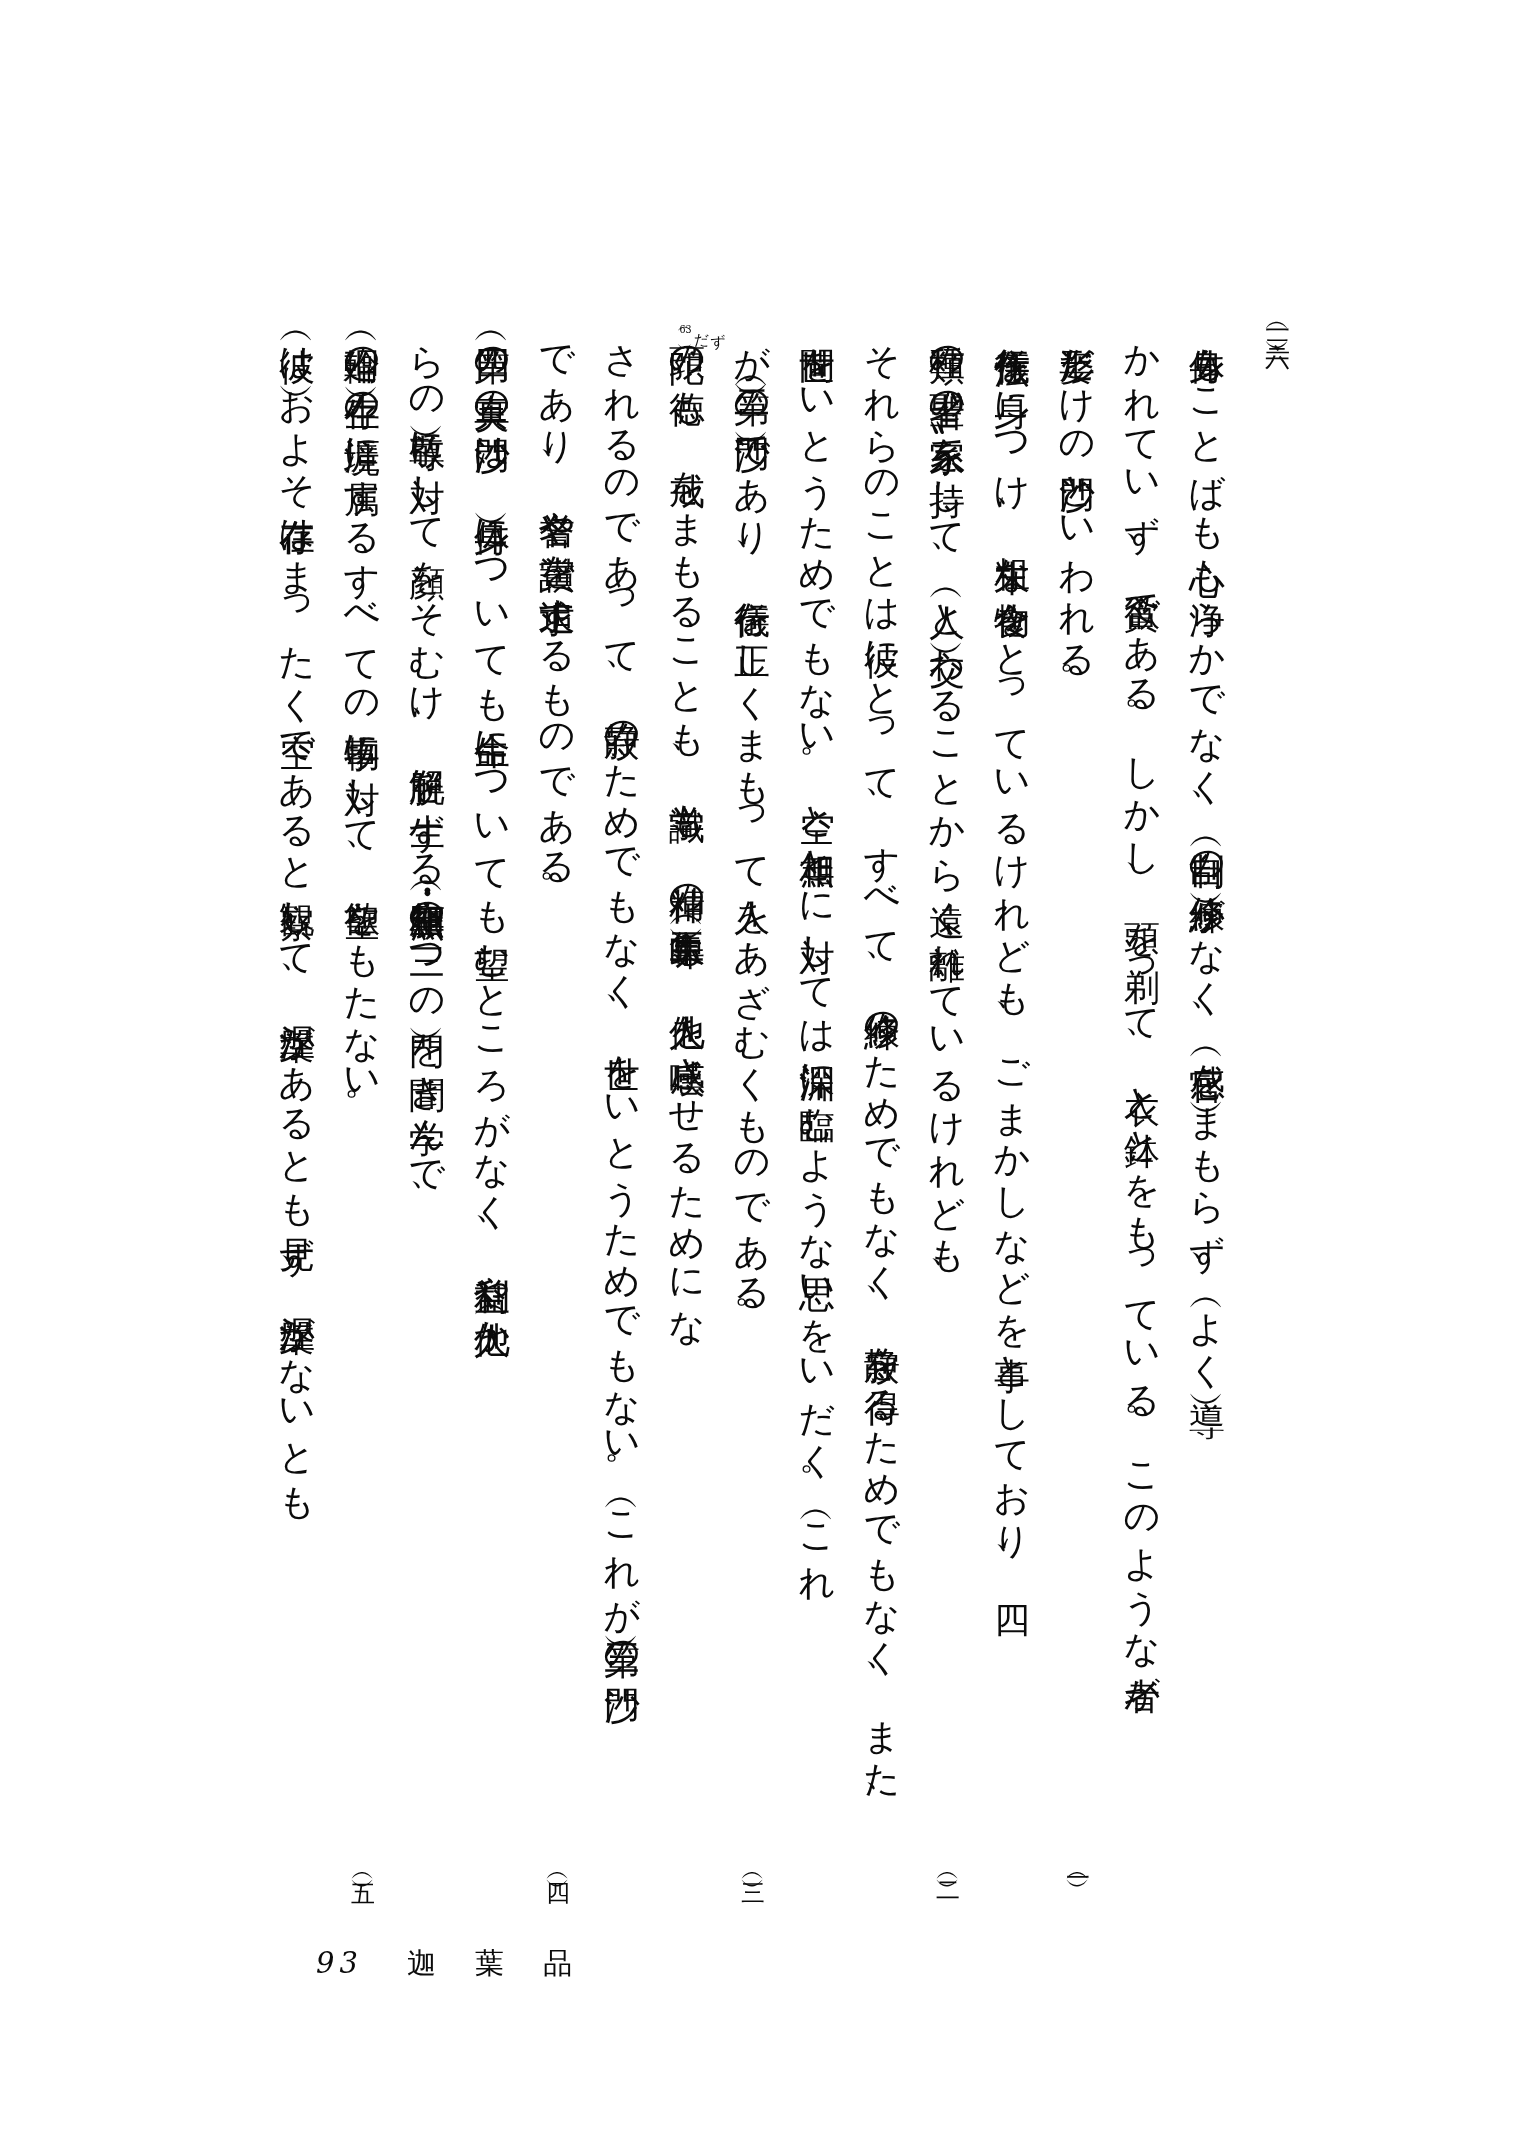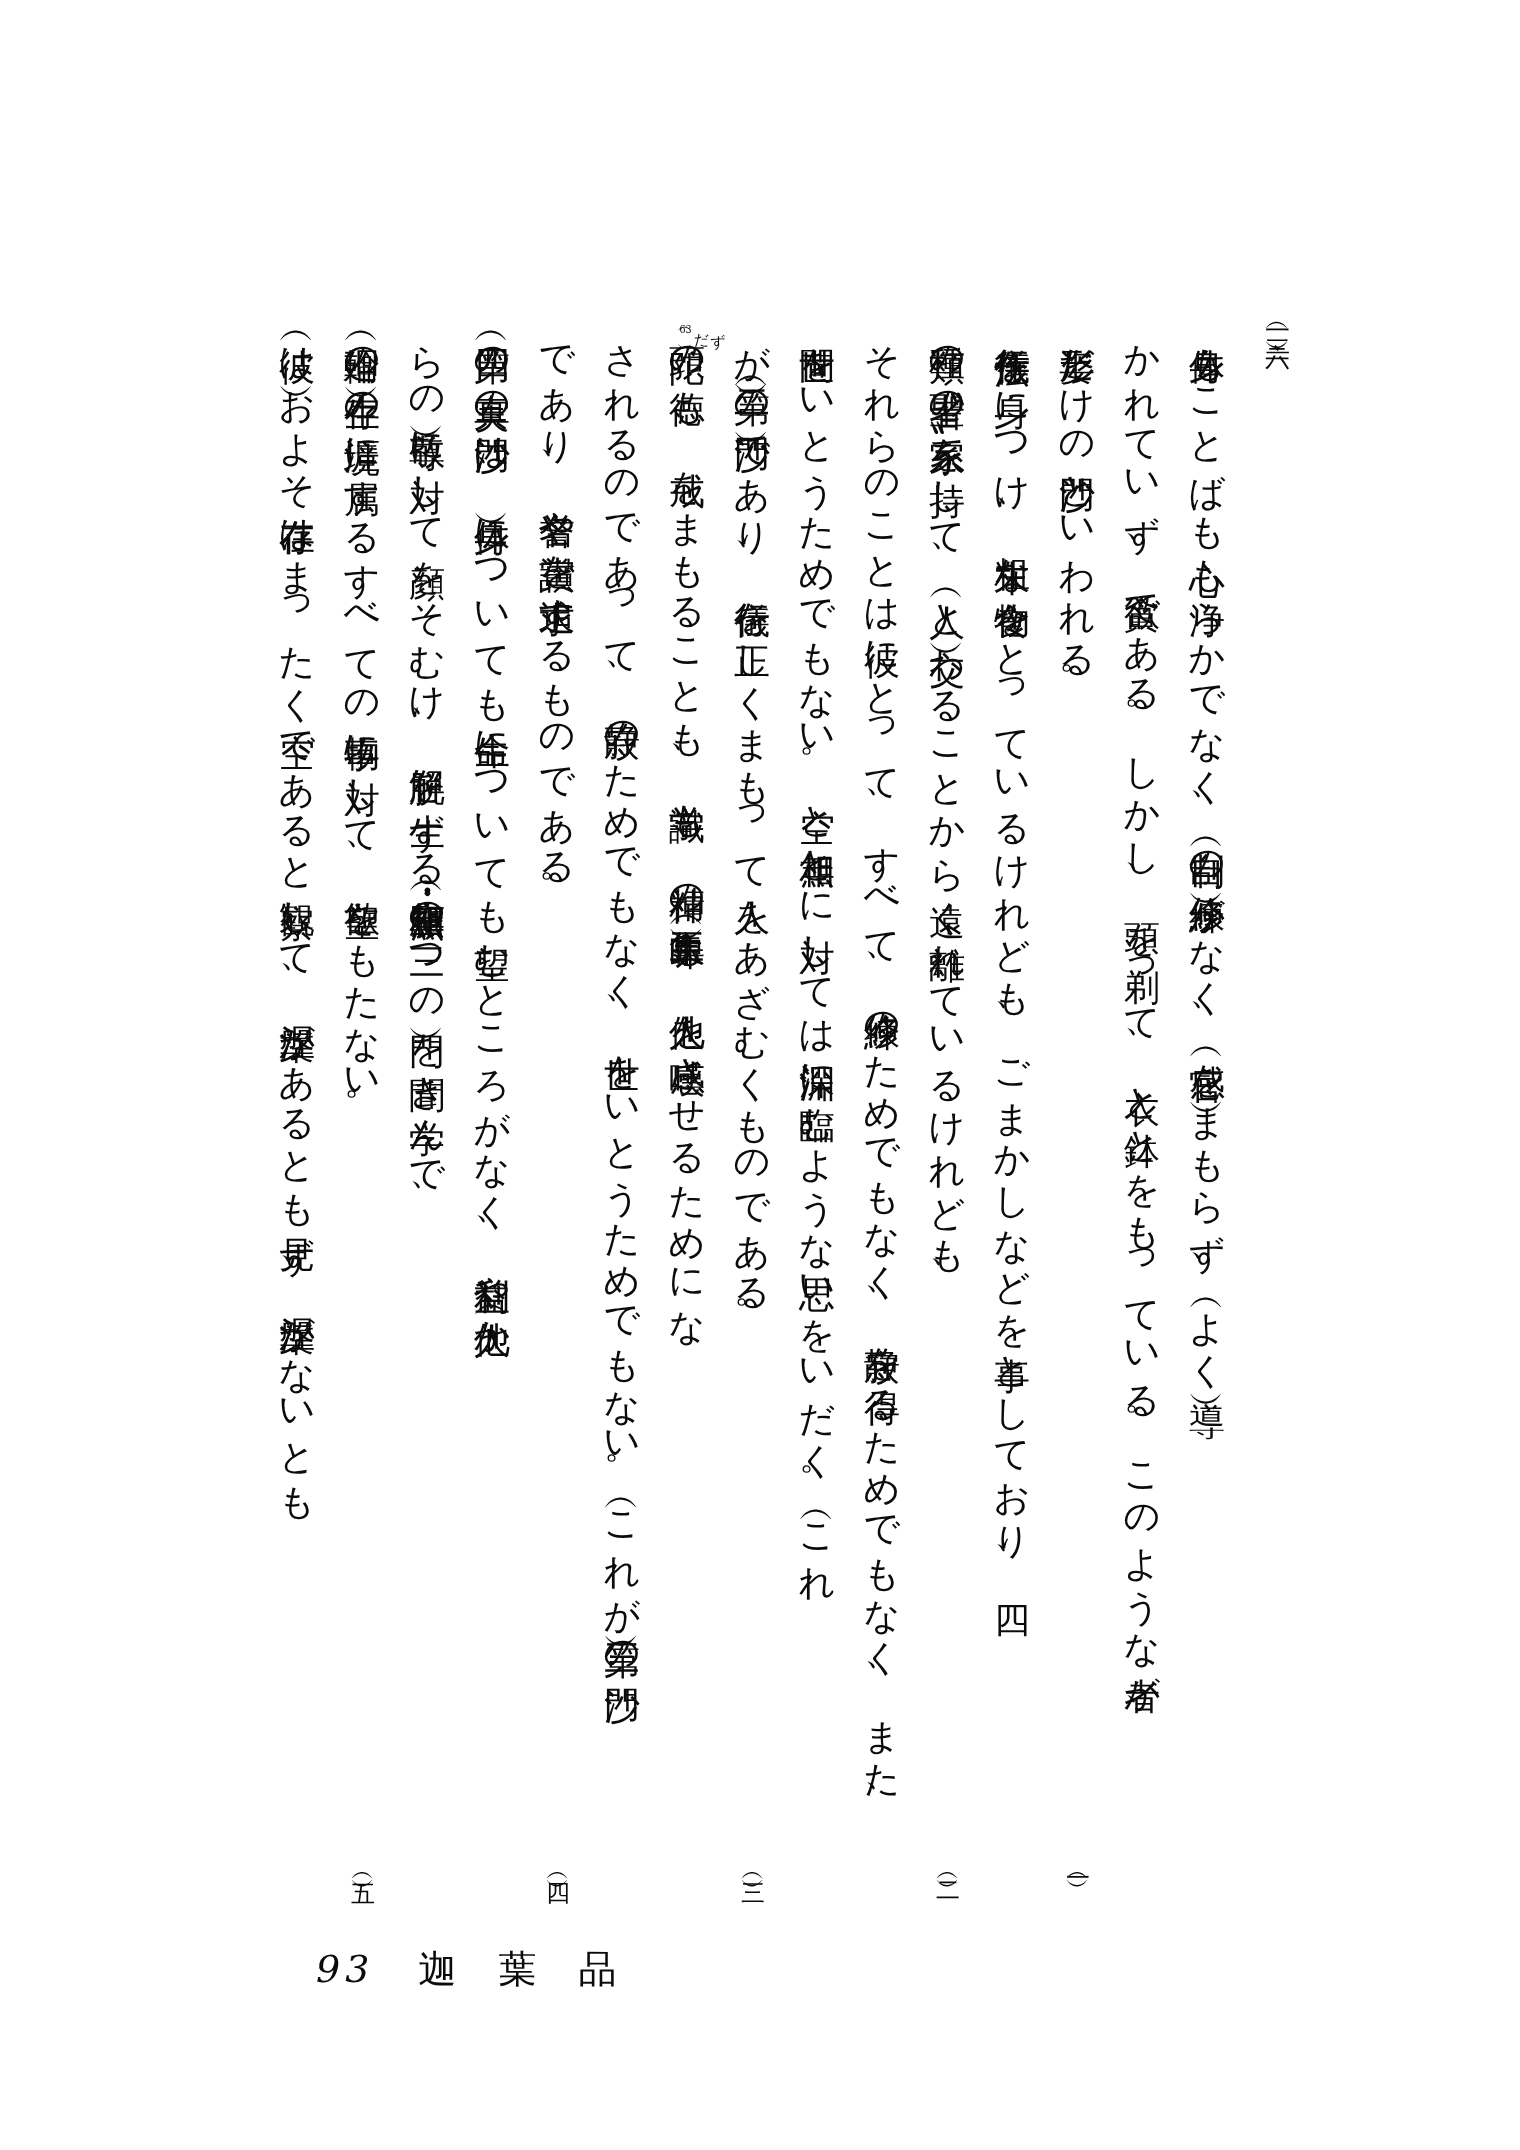--- a/index.html
+++ b/index.html
@@ -62,21 +62,21 @@
   }
   .tcy {
     text-combine-upright:all;
     font-size:11px;
     letter-spacing:0;
   }
   
   .footer {
     position:absolute;
     top:1944px; left:316px;
-    font-size:38px;
+    font-size:29px;
     white-space:nowrap;
   }
   .page-number {
     font-style:italic;
     letter-spacing:5px;
     margin-right:44px;
   }
   .chapter-title {
     letter-spacing:15px;
   }

